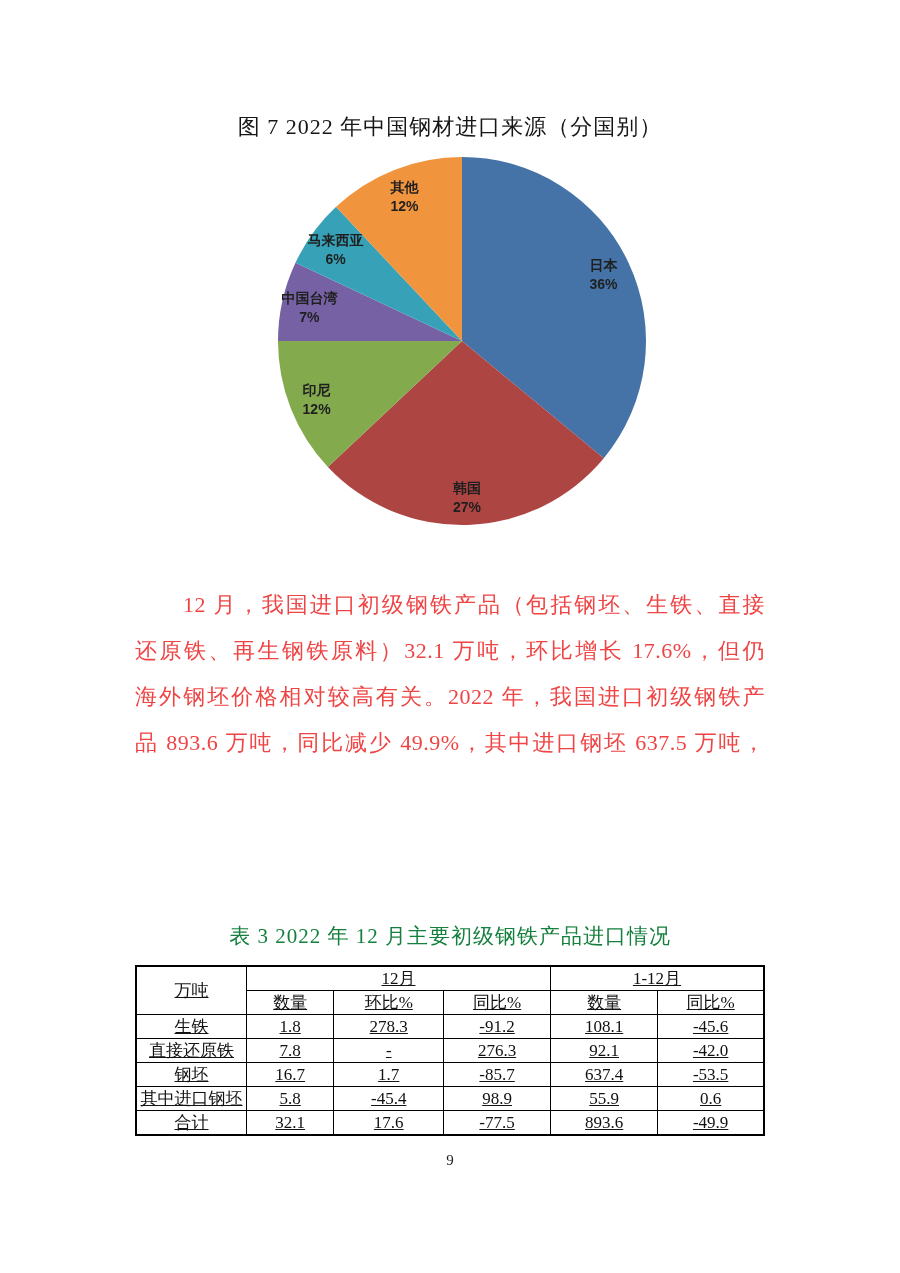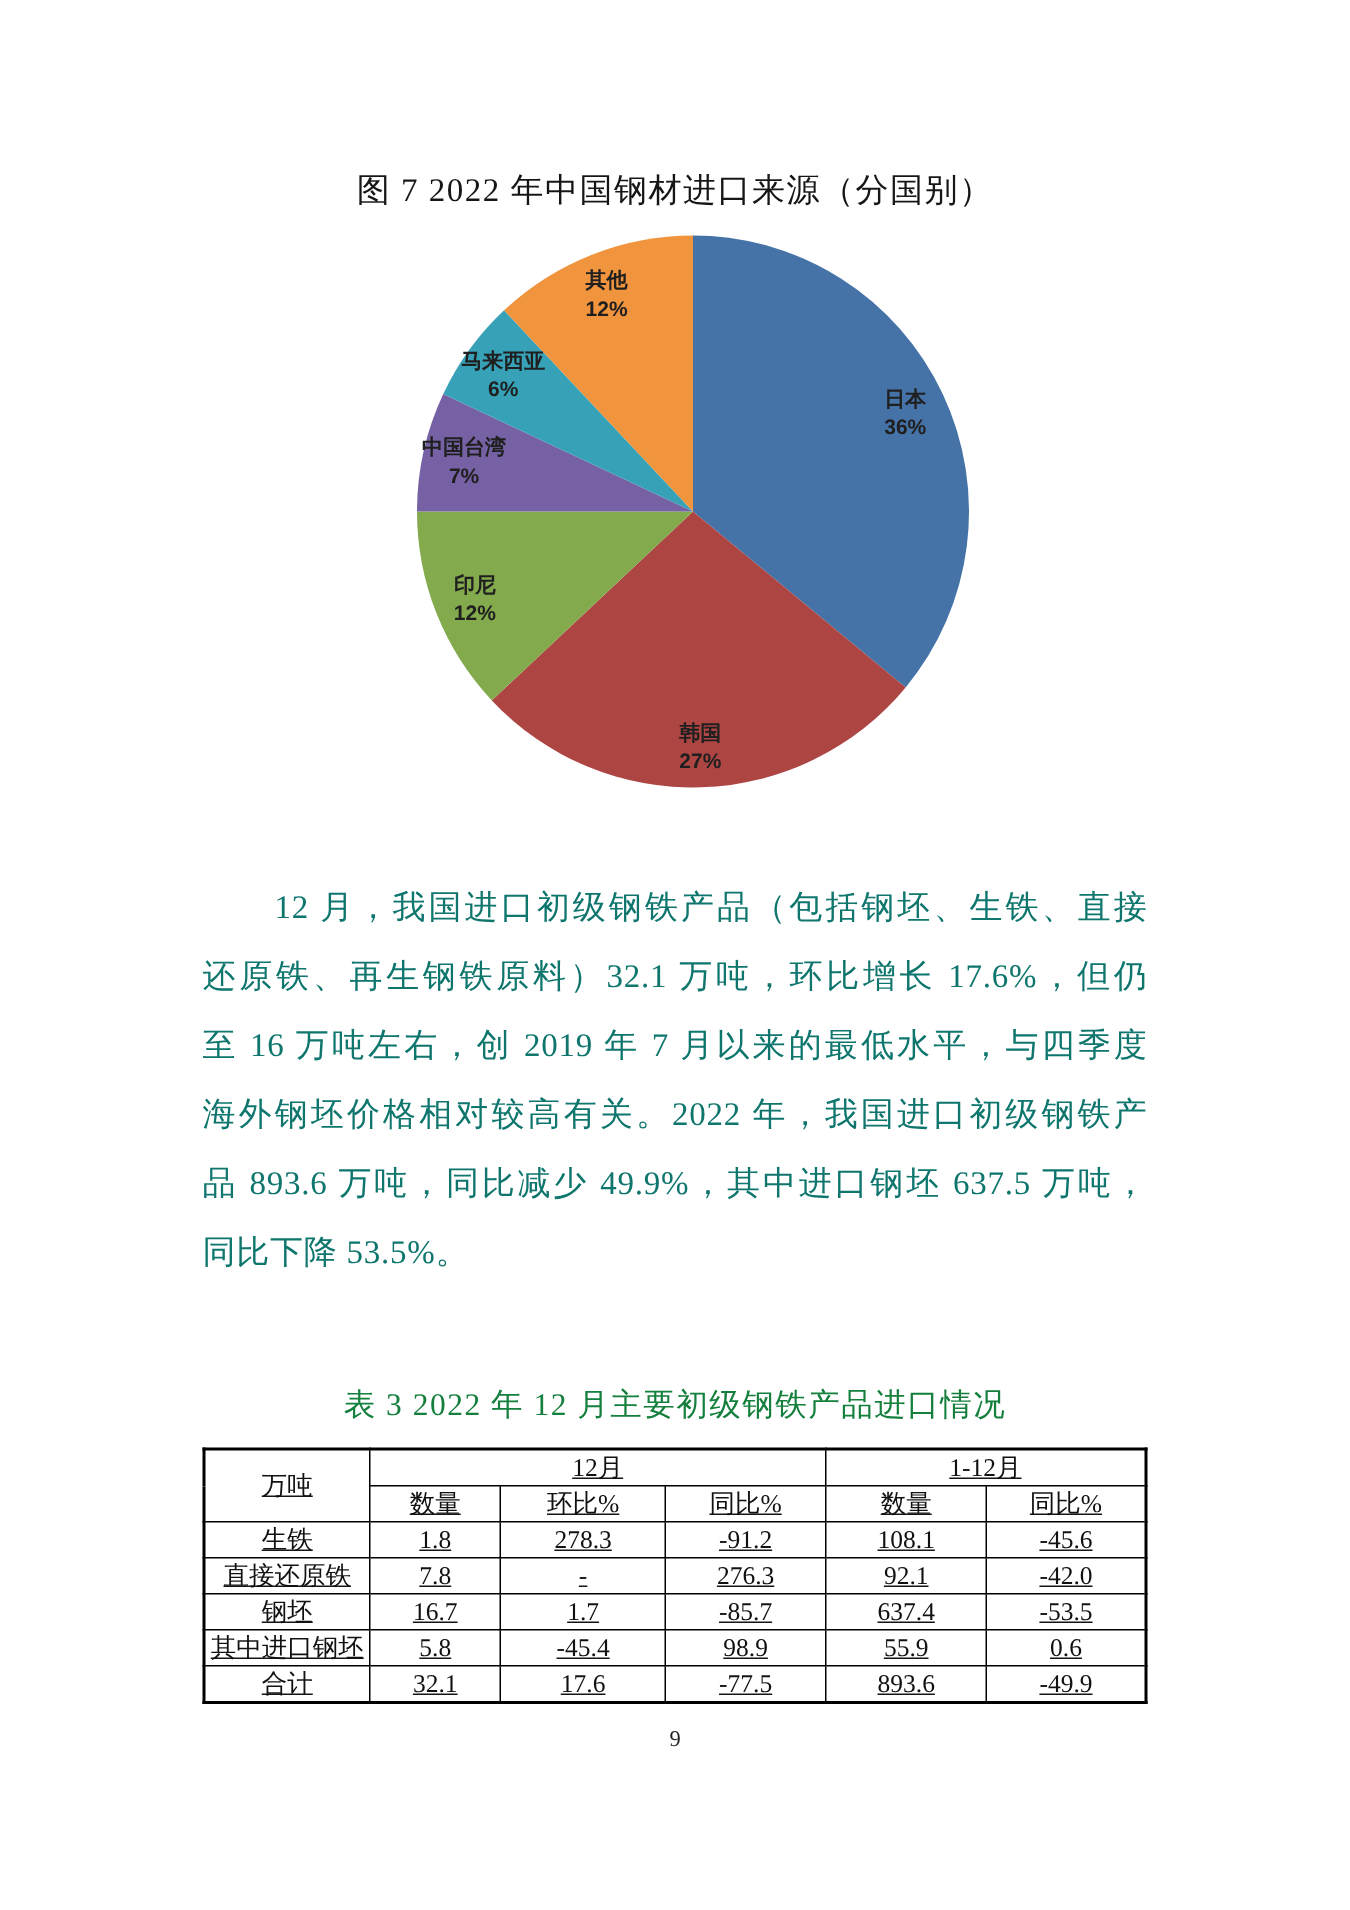--- a/index.html
+++ b/index.html
@@ -22,21 +22,21 @@
   }
   .section-heading{
     position:absolute;left:185px;top:538px;
     font-family:"Liberation Sans", sans-serif;
     font-weight:bold;font-size:24px;color:#000;
     letter-spacing:0.5px;
   }
   .paragraph{position:absolute;left:135px;top:582px;width:630px;}
   .pline{
     font-size:22px;line-height:46px;height:46px;
-    color:#0f766e;letter-spacing:0.5px;
+    color:#ef4444;letter-spacing:0.5px;
   }
   .jline{text-align:justify;text-align-last:justify;}
   .indent{text-indent:48px;}
   .table-title{
     position:absolute;top:922px;left:0;width:100%;
     text-align:center;font-size:21px;letter-spacing:1px;color:#15803d;
   }
   table.data-table{
     position:absolute;left:135px;top:965px;width:630px;
     border-collapse:collapse;table-layout:fixed;
@@ -76,24 +76,22 @@
         <text class="pie-label"><tspan x="63.5" y="94.1">马来西亚</tspan><tspan x="63.5" y="113.1">6%</tspan></text>
         <path d="M 190 190 L 64.04 55.87 A 184 184 0 0 1 190.00 6.00 Z" fill="#F0943D"></path>
         <text class="pie-label"><tspan x="132.4" y="40.6">其他</tspan><tspan x="132.4" y="59.6">12%</tspan></text>
       </svg>
   </div>
 
 
   <div class="paragraph">
     <div class="pline jline indent">12 月，我国进口初级钢铁产品（包括钢坯、生铁、直接</div>
     <div class="pline jline">还原铁、再生钢铁原料）32.1 万吨，环比增长 17.6%，但仍</div>
-    <div class="pline jline">至 16 万吨左右，创 2019 年 7 月以来的最低水平，与四季度</div>
     <div class="pline jline">海外钢坯价格相对较高有关。2022 年，我国进口初级钢铁产</div>
     <div class="pline jline">品 893.6 万吨，同比减少 49.9%，其中进口钢坯 637.5 万吨，</div>
-    <div class="pline">同比下降 53.5%。</div>
   </div>
 
   <div class="table-title">表 3 2022 年 12 月主要初级钢铁产品进口情况</div>
 
   <table class="data-table">
     <colgroup>
       <col style="width:17.6%">
         <col style="width:13.9%">
         <col style="width:17.5%">
       <col style="width:17.0%">

